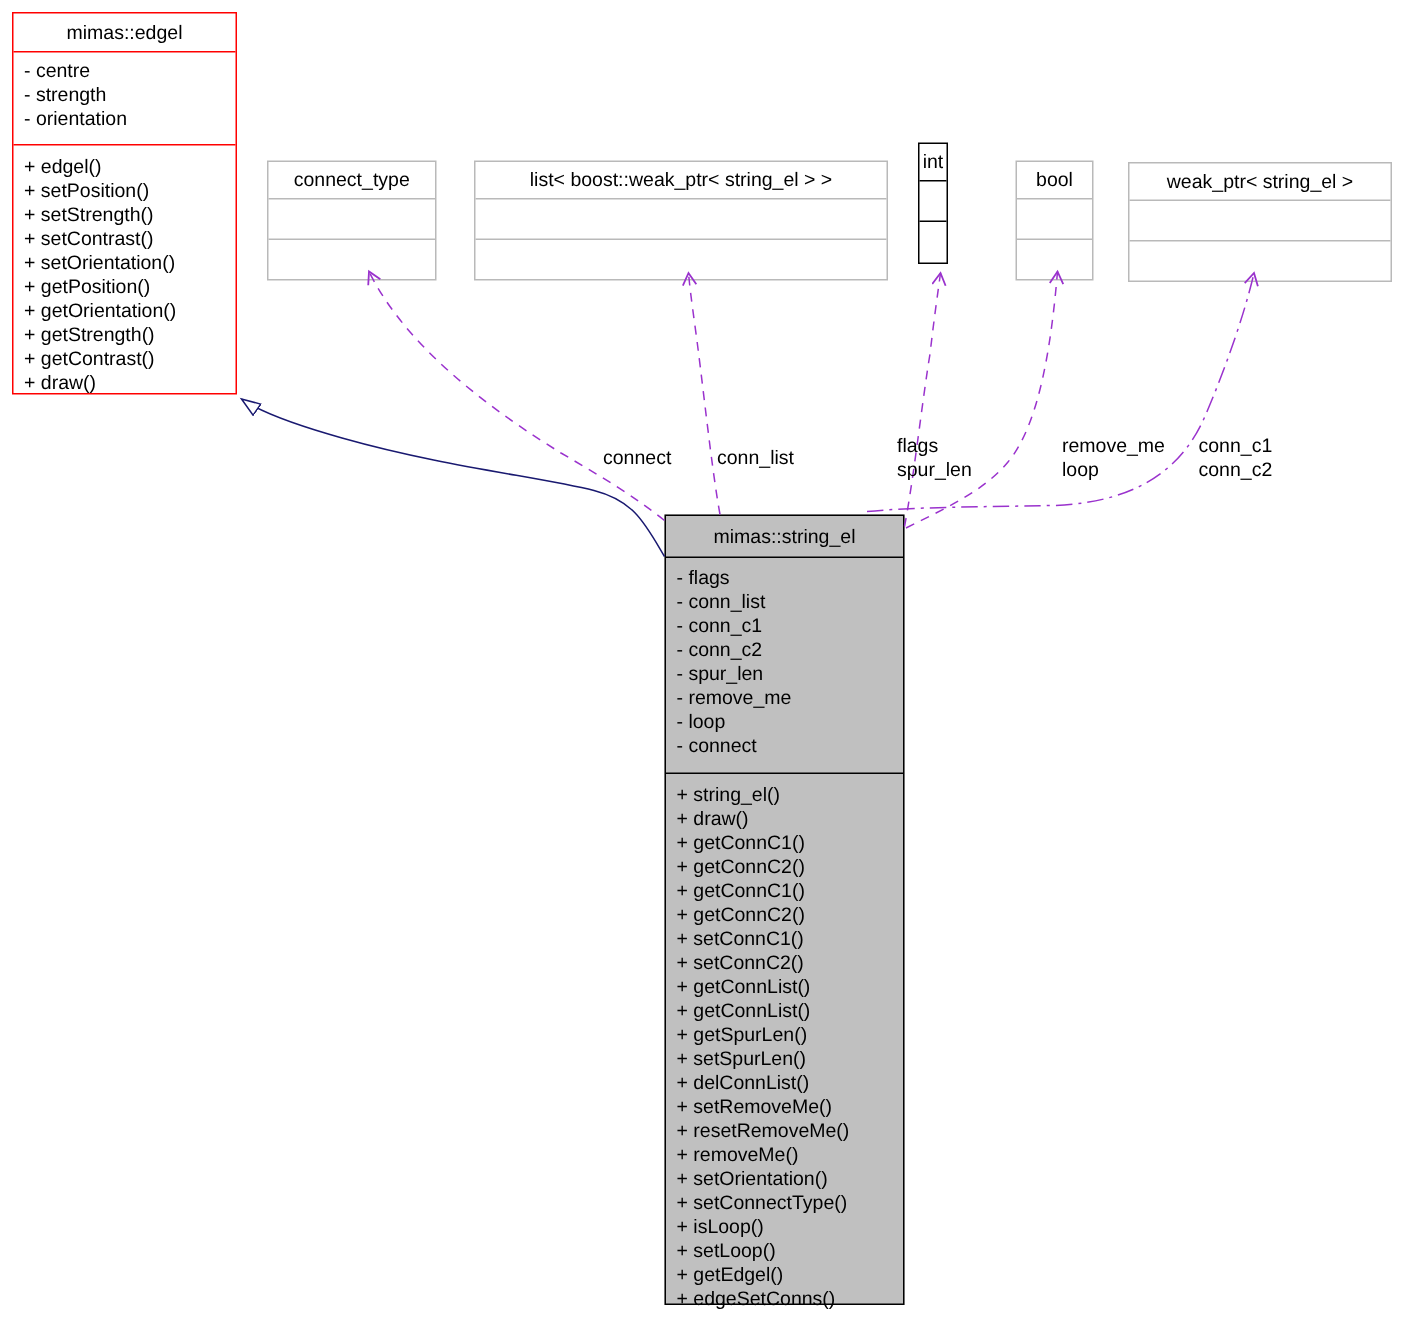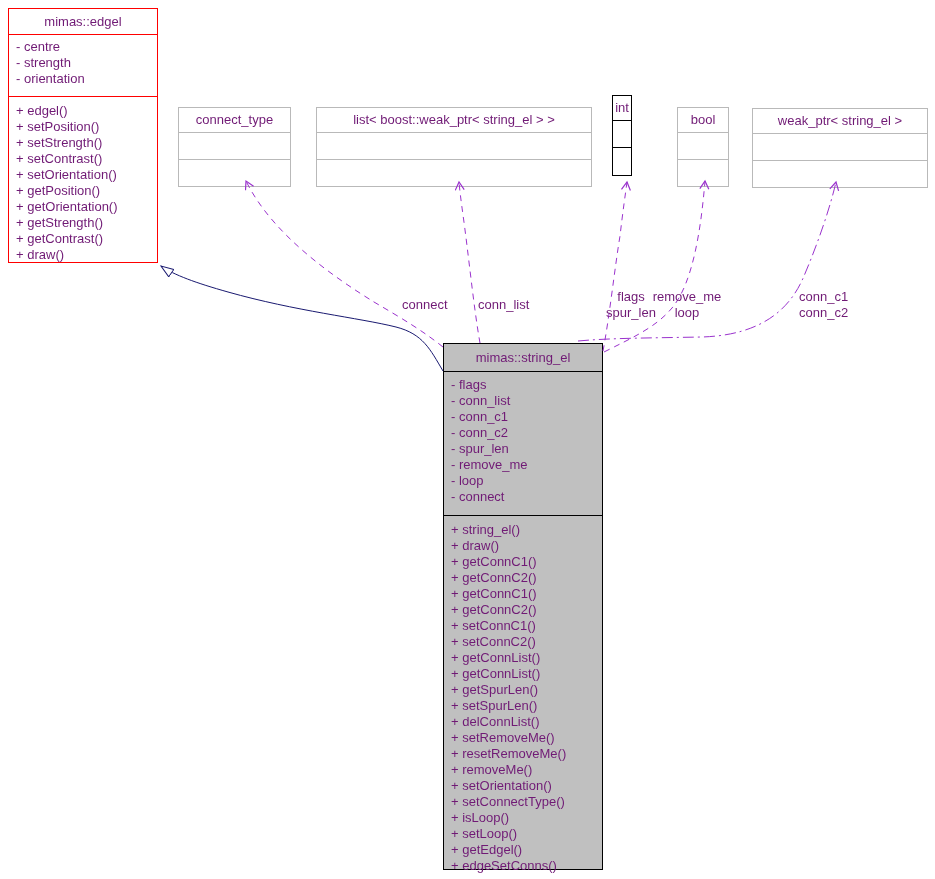--- a/index.html
+++ b/index.html
@@ -2,21 +2,21 @@
 <html><head>
 <meta charset="utf-8">
 <style>
   html,body{margin:0;padding:0;background:#ffffff;}
   #canvas{
     position:relative;
     width:935px;height:879px;
     background:#ffffff;
     font-family:"Liberation Sans", sans-serif;
     font-size:13px;
-    color:#701a75;
+    color:#000000;
     overflow:hidden;
   }
   .node{
     position:absolute;
     box-sizing:border-box;
     background:#ffffff;
     z-index:2;
   }
   .node .title{
     text-align:center;
@@ -36,21 +36,21 @@
     line-height:16px;
     white-space:nowrap;
     overflow:hidden;
   }
   .edge-label{
     position:absolute;
     z-index:4;
     line-height:16px;
     white-space:nowrap;
   }
-  .edge-label.center{text-align:center;}
+  .edge-label.center{text-align:left;}
   svg#edges{
     position:absolute;left:0;top:0;z-index:3;
     pointer-events:none;
   }
 </style>
 </head>
 <body>
 
 <div id="canvas">
 
@@ -172,21 +172,21 @@
 
   <div class="edge-label" style="left:402px;top:297px;">connect</div>
 
   <div class="edge-label" style="left:478px;top:297px;">conn_list</div>
 
   <div class="edge-label center" style="left:598px;top:289px;width:66px;">
     <div>flags</div>
     <div>spur_len</div>
   </div>
 
-  <div class="edge-label center" style="left:645px;top:289px;width:84px;">
+  <div class="edge-label center" style="left:708px;top:289px;width:84px;">
     <div>remove_me</div>
     <div>loop</div>
   </div>
 
   <div class="edge-label" style="left:799px;top:289px;">
     <div>conn_c1</div>
     <div>conn_c2</div>
   </div>
 
 </div>

